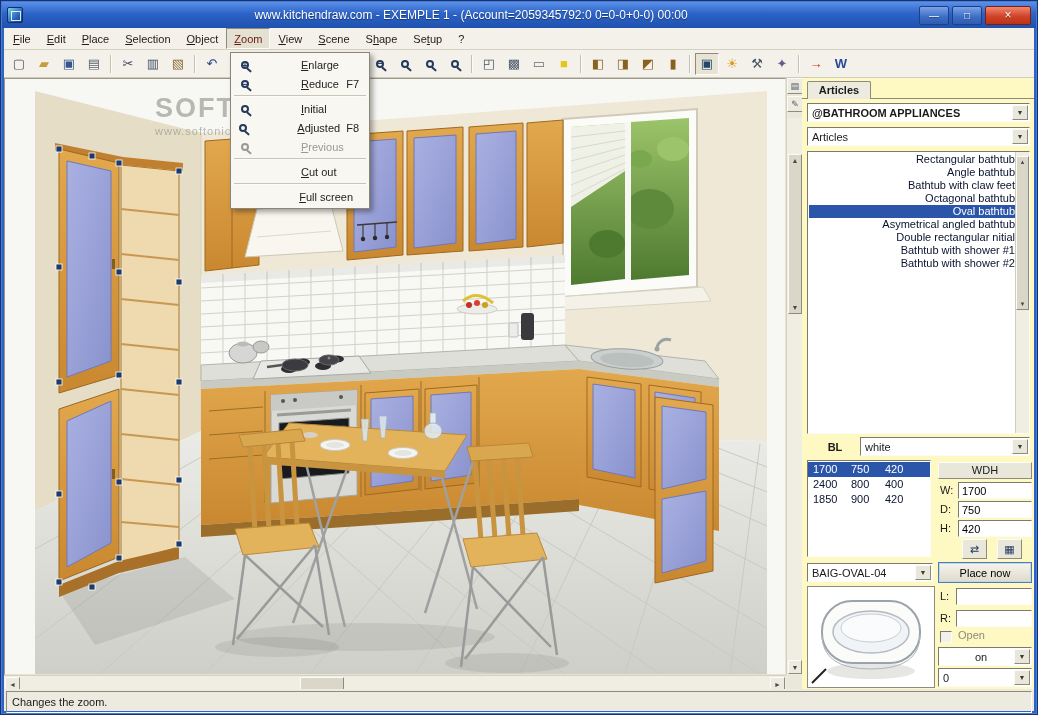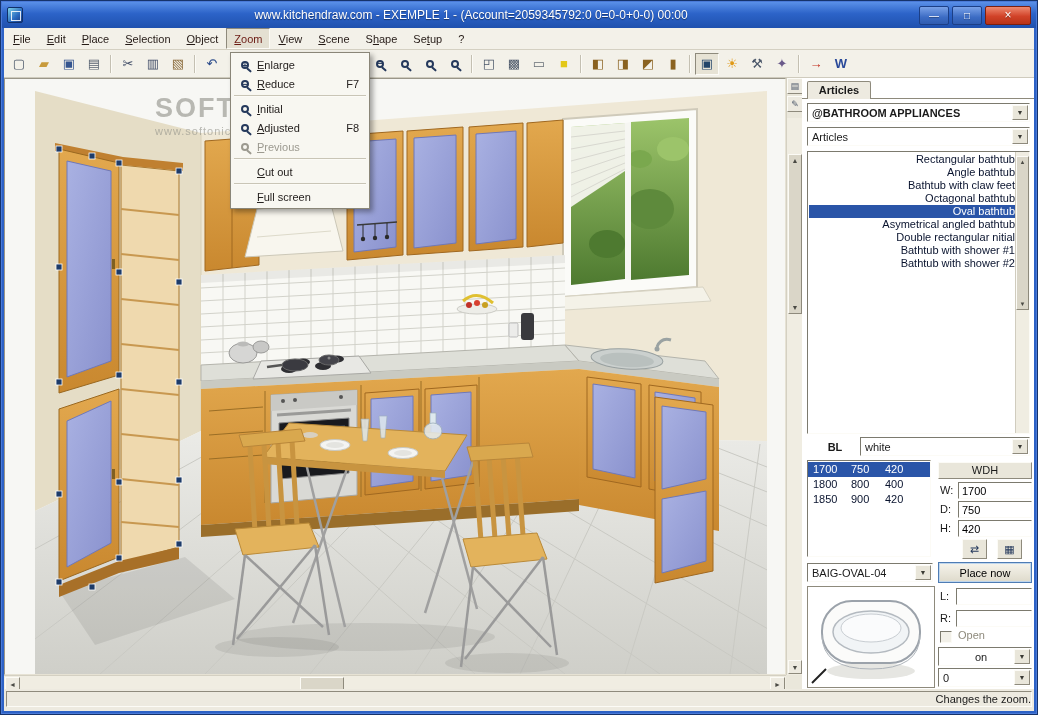--- a/index.html
+++ b/index.html
@@ -72,21 +72,21 @@
              border-top:1px solid #D4D0C2; }
   .h-arrow { position:absolute; top:1px; width:15px; height:14px; background:#EDEAE0;
              border:1px solid; border-color:#FCFBF6 #8e8a7c #8e8a7c #FCFBF6; display:flex;
              align-items:center; justify-content:center; font-size:7px; color:#4a4a44; }
   .h-arrow.left { left:1px; } .h-arrow.right { right:1px; }
   .hthumb { position:absolute; left:296px; top:1px; width:44px; height:14px; background:#DAD6C8;
             border:1px solid; border-color:#FCFBF6 #8e8a7c #8e8a7c #FCFBF6; }
   .corner { position:absolute; left:782px; top:597px; width:16px; height:16px; background:#EAE7DB; }
 
   
-  .panel { position:absolute; left:798px; right:0; top:0; height:613px; background:#ffffff; }
+  .panel { position:absolute; left:798px; right:0; top:0; height:613px; background:#fef9c3; }
   .tab { position:absolute; left:5px; top:3px; width:64px; height:18px; background:#EDEAE0;
          border:1px solid #8e8a7c; border-bottom:none; font-weight:bold; text-align:center;
          line-height:16px; z-index:2; border-radius:2px 2px 0 0; }
   .tab-line { position:absolute; left:0; top:20px; right:0; height:1px; background:#8e8a7c; z-index:1; }
 
   .combo { position:absolute; height:19px; background:#fff; border:1px solid;
            border-color:#7c7a6e #FCFBF6 #FCFBF6 #7c7a6e; display:flex; align-items:stretch; }
   .combo-txt { flex:1; display:flex; align-items:center; padding:0 4px; overflow:hidden; white-space:nowrap; }
   .combo-btn { width:16px; display:flex; align-items:center; justify-content:center; font-size:7px;
                color:#3a3a34; background:#E9E6DA; border:1px solid;
@@ -140,31 +140,31 @@
               border:1px solid; border-color:#7c7a6e #FCFBF6 #FCFBF6 #7c7a6e; }
   .check-label { position:absolute; left:156px; top:551px; color:#8e8a7c; }
   .handing-combo { left:136px; width:94px; top:569px;padding-left:32px; }
   .angle-combo { left:136px; width:94px; top:590px; }
 
   
   .zoom-menu { position:absolute; left:229px; top:51px; width:140px; background:#F8F7F1;
                border:1px solid #8A8678; box-shadow:3px 3px 5px rgba(0,0,0,.35); z-index:40; padding:2px; }
   .zitem { height:19px; display:flex; align-items:center; color:#262220; }
   .zitem .ico { width:24px; display:flex; align-items:center; justify-content:center; }
-  .zitem .lbl { flex:1; white-space:nowrap; }
+  .zitem .lbl { flex:1; white-space:nowrap;margin-left:44px; }
   .zitem .sc { padding:0 8px 0 6px; }
   .zitem.disabled { color:#9c9a90; }
   .zitem.disabled .mag { border-color:#9c9a90; }
   .zitem.disabled .mag::after { background:#9c9a90; }
   .zsep { height:2px; margin:2px 1px; border-top:1px solid #C9C5B6; border-bottom:1px solid #FCFBF6; }
 
   
   .statusbar { position:absolute; left:0; right:0; bottom:0; height:22px; background:#EDEAE0; padding:2px; }
-  .status-field { height:16px; border:1px solid; border-color:#8e8a7c #FCFBF6 #FCFBF6 #8e8a7c;
-                  display:flex; align-items:center; padding-left:5px;justify-content:flex-end; }
+  .status-field { height:22px; border:1px solid; border-color:#8e8a7c #FCFBF6 #FCFBF6 #8e8a7c;
+                  display:flex; align-items:center; padding-left:5px; }
 </style>
 </head>
 <body>
 
 <div class="window">
 
   <div class="titlebar">
     <div class="app-icon"></div>
     <div class="title-text">www.kitchendraw.com - EXEMPLE 1 - (Account=2059345792:0 0=0-0+0-0) 00:00</div>
     <div class="win-controls">
@@ -654,21 +654,21 @@
           <span class="combo-btn">▼</span>
         </div>
 
         <div class="size-list" id="sizeList">
             <div class="size-row selected">
               <span class="sz">1700</span>
               <span class="sz">750</span>
               <span class="sz">420</span>
             </div>
             <div class="size-row">
-              <span class="sz">1800</span>
+              <span class="sz">2400</span>
               <span class="sz">800</span>
               <span class="sz">400</span>
             </div>
             <div class="size-row">
               <span class="sz">1850</span>
               <span class="sz">900</span>
               <span class="sz">420</span>
             </div>
           </div>
         <div class="wdh-btn">WDH</div>

